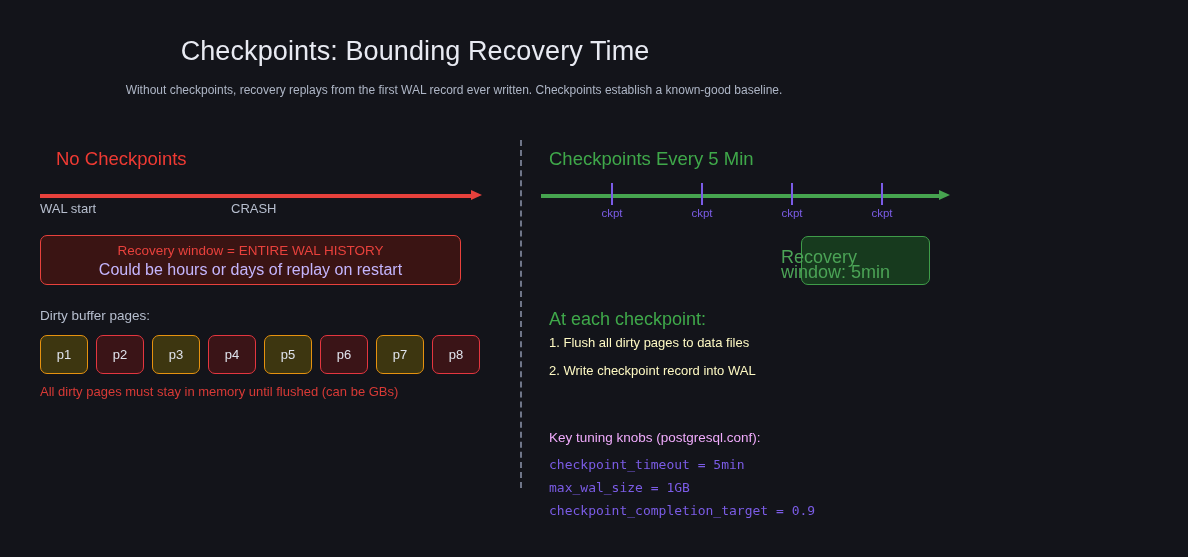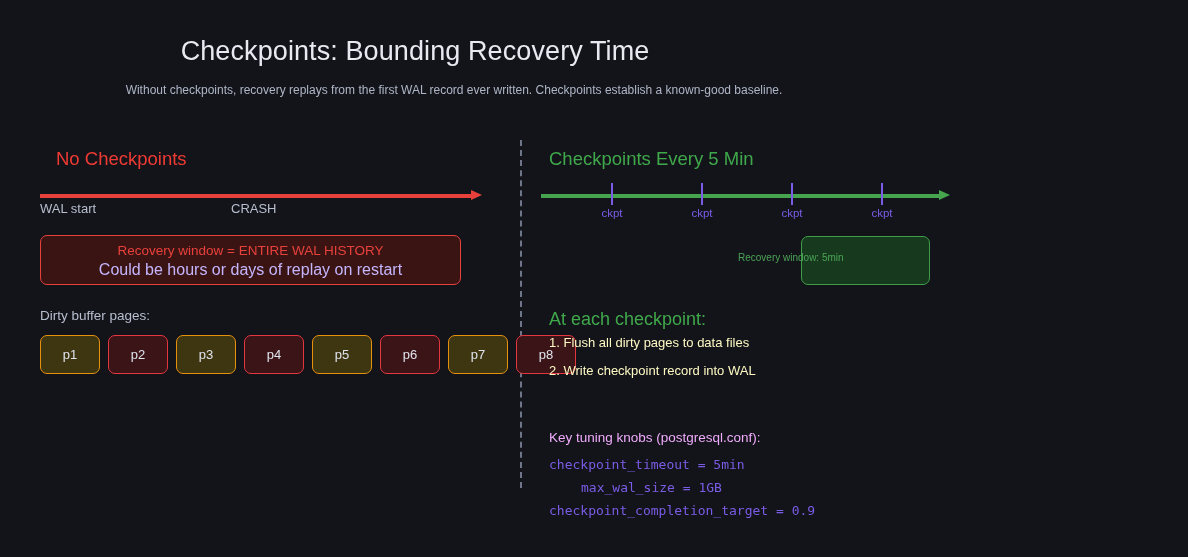--- a/index.html
+++ b/index.html
@@ -119,21 +119,21 @@
     color: #b7bfcf;
     white-space: nowrap;
   }
   #pages-row {
     position: absolute;
     left: 40px; top: 335px;
     display: flex;
     gap: 8px;
   }
   .page-box {
-    width: 60px; height: 39px;
+    width: 48px; height: 39px;
     box-sizing: border-box;
     border-radius: 7px;
     display: flex;
     align-items: center;
     justify-content: center;
     font-size: 13px;
     color: #dfe3ec;
   }
   .page-box.orange { border: 1.6px solid #e6920f; background: #3d3610; }
   .page-box.red    { border: 1.6px solid #e4363f; background: #3a1417; }
@@ -186,23 +186,23 @@
     position: absolute;
     left: 801px; top: 236px;
     width: 129px; height: 49px;
     box-sizing: border-box;
     border: 1.6px solid #3f9c49;
     border-radius: 7px;
     background: #173a1e;
   }
   #recovery-box-right-text {
     position: absolute;
-    left: 738px; top: 250px;
+    left: 781px; top: 250px;
     width: 128px;
-    font-size: 10px;
+    font-size: 18px;
     line-height: 15px;
     color: #4ba356;
   }
 
   
   #at-each-checkpoint {
     position: absolute;
     left: 549px; top: 309px;
     font-size: 18px;
     color: #3fa84a;
@@ -228,21 +228,21 @@
   }
   .conf-line {
     position: absolute;
     left: 549px;
     font-family: "DejaVu Sans Mono", monospace;
     font-size: 13px;
     color: #7b5ce6;
     white-space: nowrap;
   }
   #conf-0 { top: 457px; }
-  #conf-1 { top: 480px; margin-left: 32px; }
+  #conf-1 { top: 480px; }
   #conf-2 { top: 503px; }
 </style>
 </head>
 <body>
 
 <div id="canvas">
 
   <div id="page-title">Checkpoints: Bounding Recovery Time</div>
   <div id="page-subtitle">Without checkpoints, recovery replays from the first WAL record ever written. Checkpoints establish a known-good baseline.</div>
 
@@ -266,20 +266,21 @@
   <div id="pages-row">
       <div class="page-box orange">p1</div>
       <div class="page-box red">p2</div>
       <div class="page-box orange">p3</div>
       <div class="page-box red">p4</div>
       <div class="page-box orange">p5</div>
       <div class="page-box red">p6</div>
       <div class="page-box orange">p7</div>
       <div class="page-box red">p8</div>
     </div>
+  <div id="dirty-warning">All dirty pages must stay in memory until flushed (can be GBs)</div>
 
   <div id="right-heading" class="panel-heading">Checkpoints Every 5 Min</div>
 
   <div id="right-timeline">
     <div class="bar"></div>
     <div class="head"></div>
   </div>
   <div id="ckpt-marks"></div>
 
   <div id="recovery-box-right"></div>

